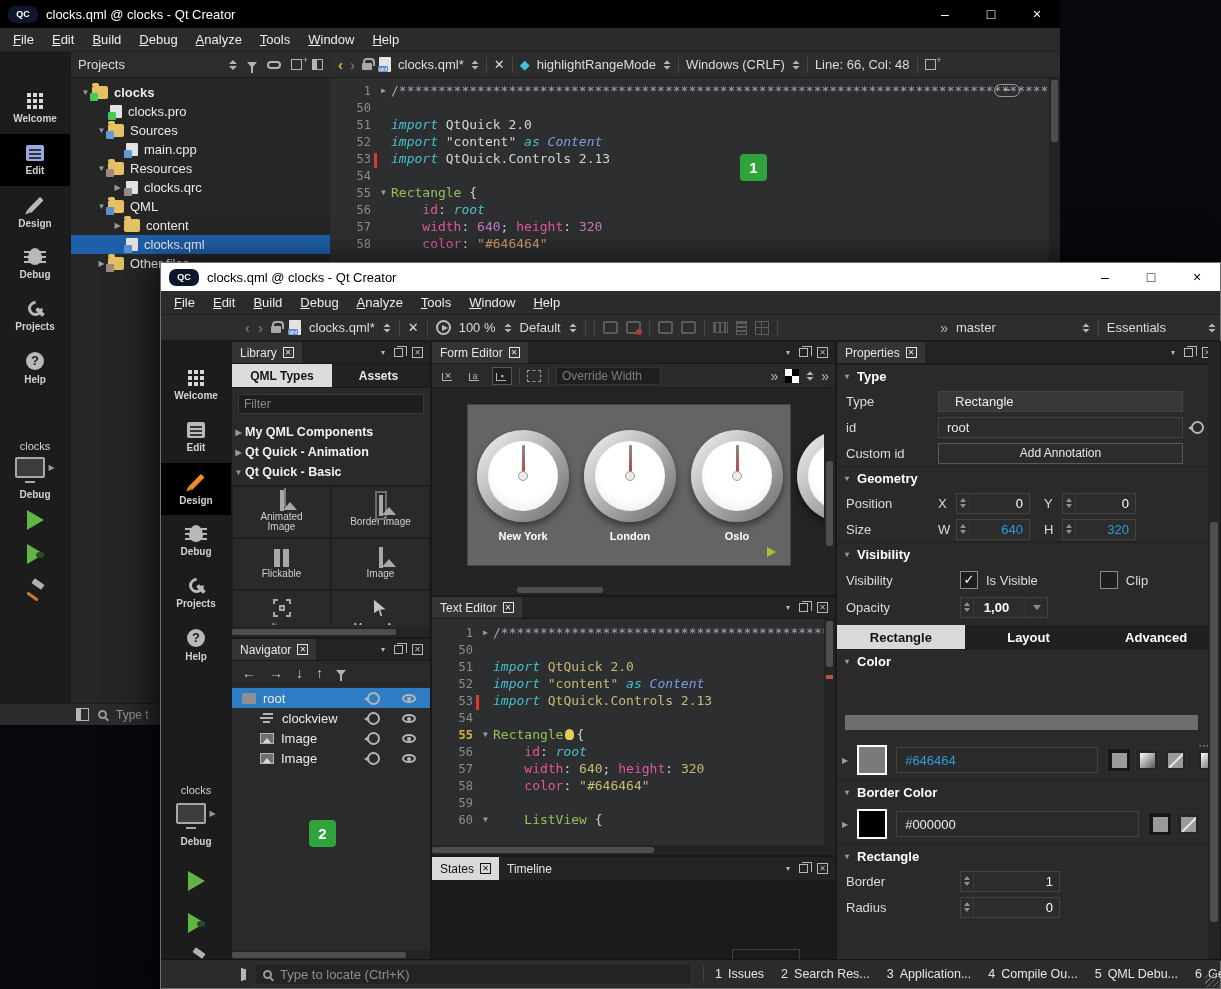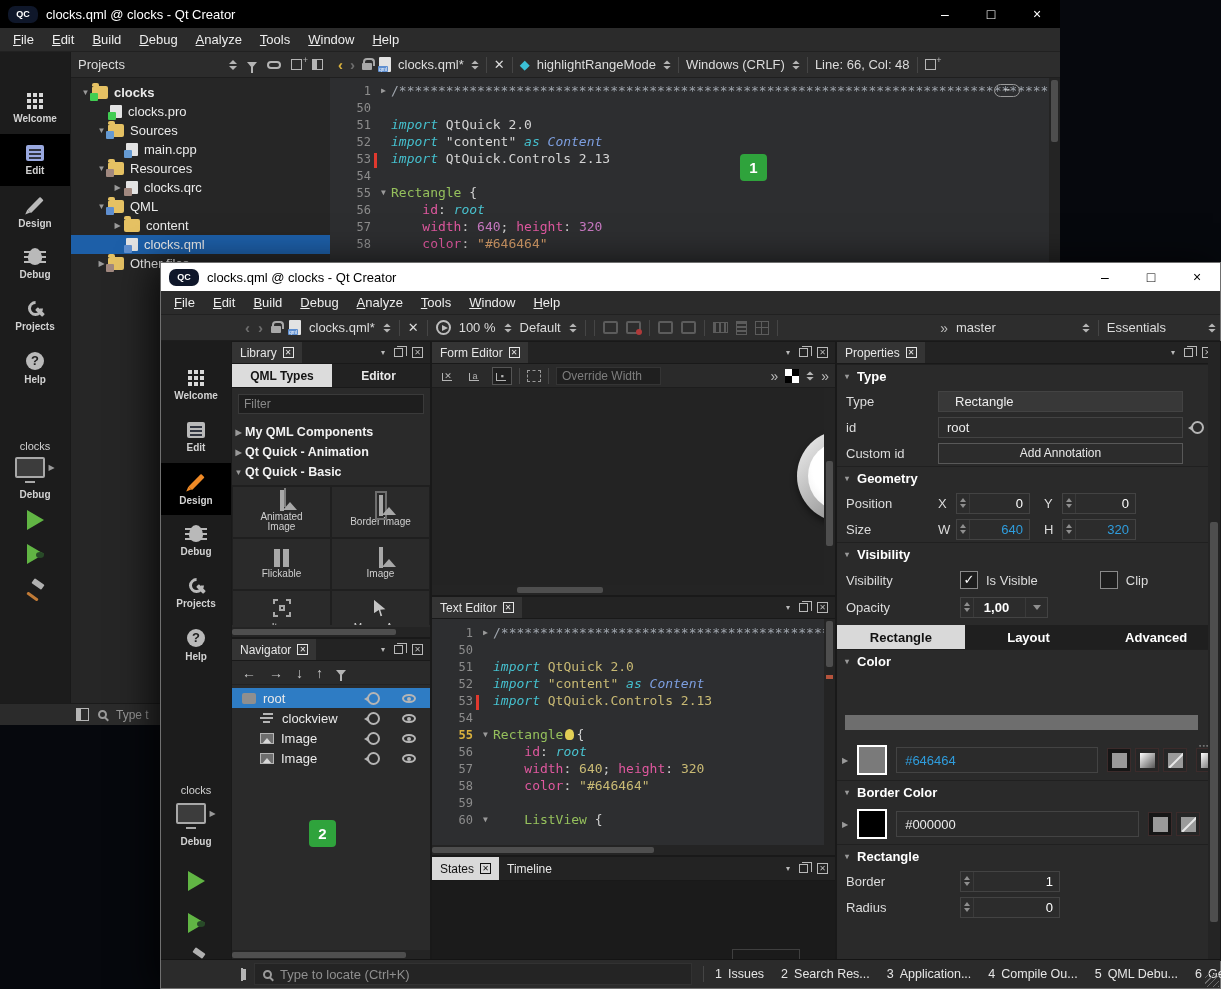--- a/index.html
+++ b/index.html
@@ -703,21 +703,21 @@
           <span class="close-box">✕</span>
         </div>
         <div class="panel-icons">
           <span class="i-drop">▾</span>
           <span class="i-float"></span>
           <span class="i-closep">✕</span>
         </div>
       </div>
       <div class="subtabs">
           <div class="subtab active" style="width: 100px;">QML Types</div>
-          <div class="subtab" style="width: 93px;">Editor</div>
+          <div class="subtab" style="width: 93px;">Assets</div>
           <div class="subtab" style="width: 40px;">Q</div>
         </div>
       <div class="filter-input">Filter</div>
       <div style="margin-top:8px;">
           <div class="lib-group">
             <span class="expander">▶</span>
             <span>My QML Components</span>
           </div>
           <div class="lib-group">
             <span class="expander">▶</span>
@@ -850,20 +850,46 @@
         <span style="margin-left:auto"></span>
         <span class="chev">»</span>
         <span class="checker"></span>
         <span class="i-updn mini-updn">
             <i class="u"></i>
             <i class="d"></i>
           </span>
         <span class="chev">»</span>
       </div>
       <div class="fe-canvas">
+        <div class="qml-root">
+          <div>
+              <div class="clock" style="left: 9px; top: 25px;">
+                <div class="clock-face">
+                  <div class="needle"></div>
+                  <div class="knob"></div>
+                </div>
+              </div>
+              <div class="clock-label" style="left: 55px; top: 125px;">New York</div>
+              <div class="clock" style="left: 116px; top: 25px;">
+                <div class="clock-face">
+                  <div class="needle"></div>
+                  <div class="knob"></div>
+                </div>
+              </div>
+              <div class="clock-label" style="left: 162px; top: 125px;">London</div>
+              <div class="clock" style="left: 223px; top: 25px;">
+                <div class="clock-face">
+                  <div class="needle"></div>
+                  <div class="knob"></div>
+                </div>
+              </div>
+              <div class="clock-label" style="left: 269px; top: 125px;">Oslo</div>
+            </div>
+          <div class="run-arrow"></div>
+        </div>
         <div class="clock" style="left:365px;top:42px;">
           <div class="clock-face"></div>
         </div>
         <div class="vscroll">
             <div class="vthumb" style="top:73px;height:85px;"></div>
           </div>
         <div class="hscroll">
             <div class="hthumb" style="left:85px;width:86px;"></div>
           </div>
       </div>

